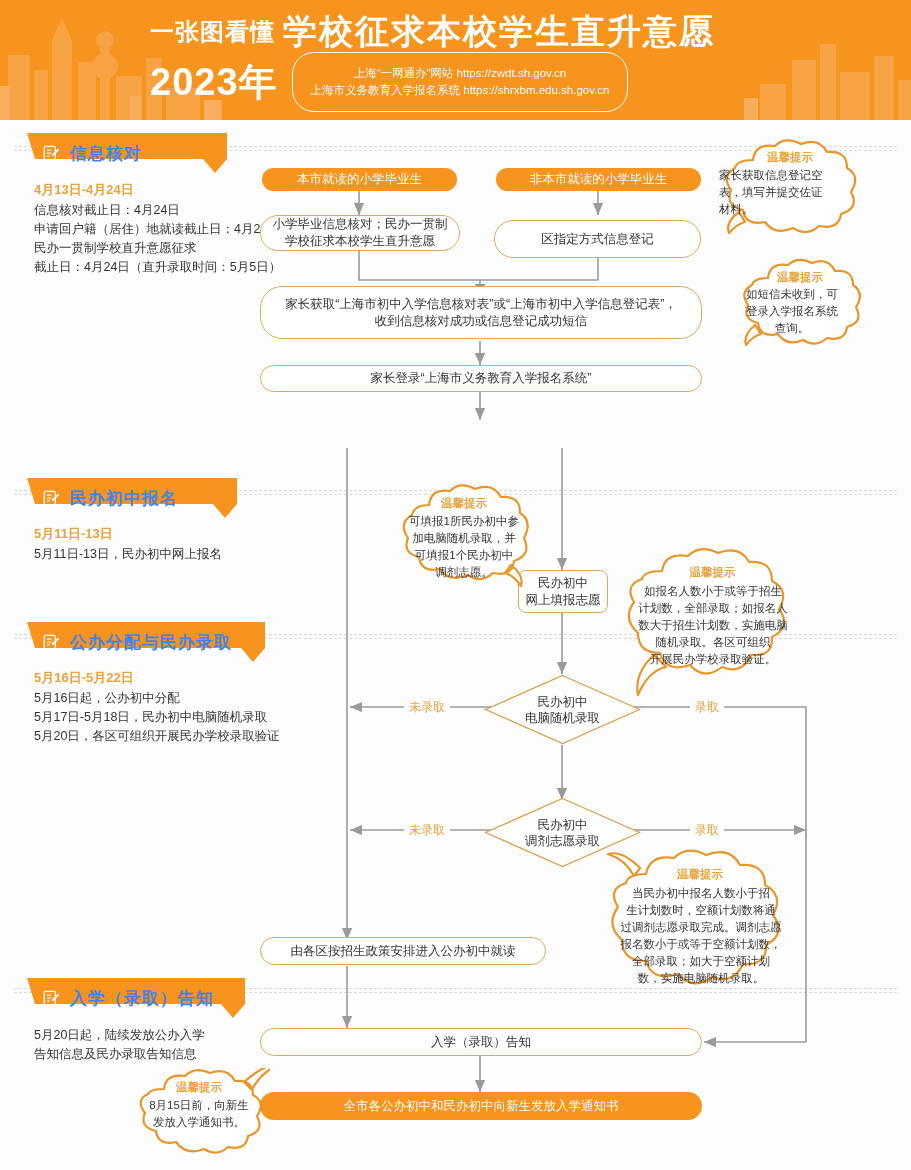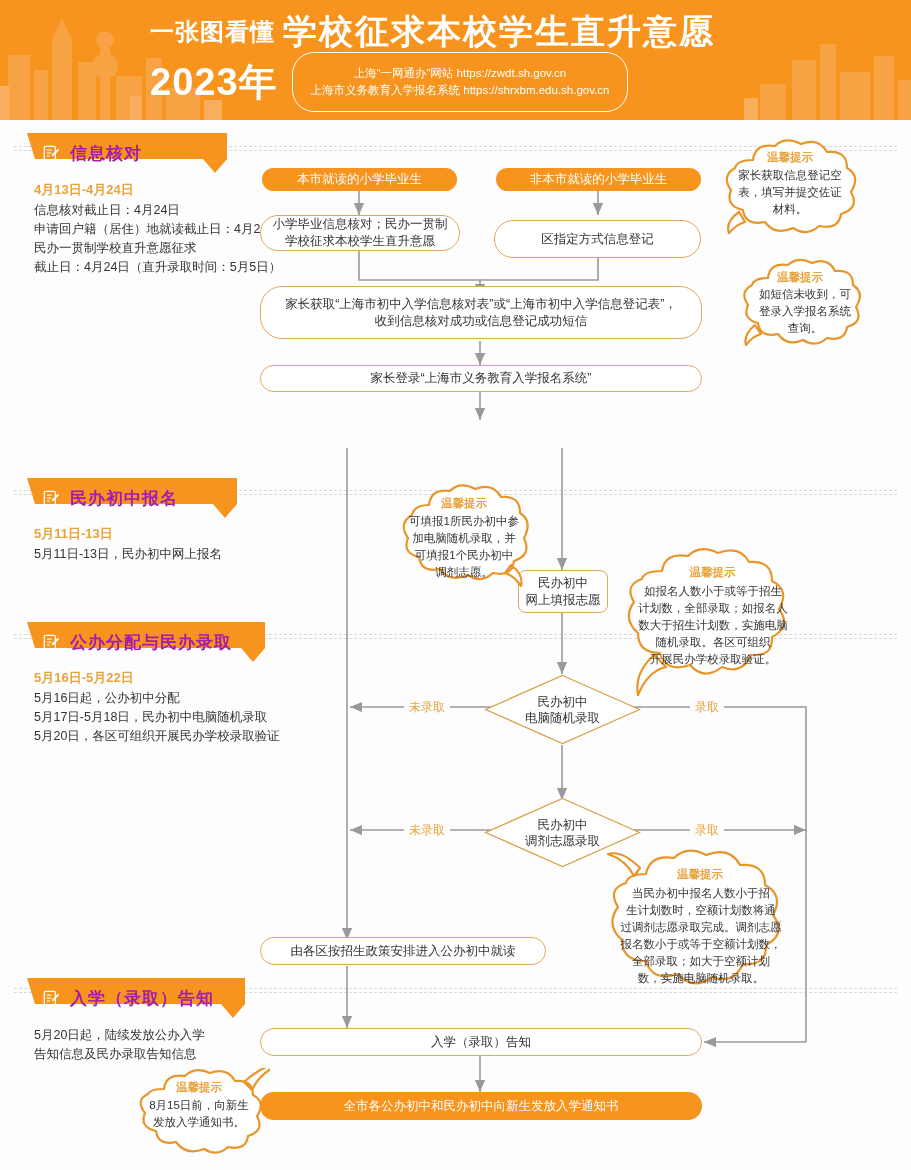--- a/index.html
+++ b/index.html
@@ -40,21 +40,21 @@
   .hd-urlbox div { color:#ffffff; font-size:11.5px; line-height:17px; white-space:nowrap; }
 
   
   .dashsep { position:absolute; left:14px; width:883px; height:5px; }
   .dashsep i {
     display:block; height:0; border-top:1px dashed #d9d9d9; margin-bottom:3px;
   }
 
   
   .banner {
-    position:absolute; height:40px; color:#a21caf;
+    position:absolute; height:40px; color:#3b82f6;
     display:flex; align-items:center; padding-left:16px;
     font-size:17px; font-weight:bold; letter-spacing:1px;
   }
   .banner .bg {
     position:absolute; left:0; top:0; width:100%; height:100%; z-index:0;
   }
   .banner .doc-icon { position:relative; z-index:1; margin-right:10px; display:block; }
   .banner .btxt { position:relative; z-index:1; }
 
   
@@ -341,34 +341,34 @@
   <div class="node pill-orange" style="left:260px; top:1092px; width:442px; height:28px">全市各公办初中和民办初中向新生发放入学通知书</div>
 
   <div class="cloud" style="left:715px; top:138px; width:150px; height:105px">
     <svg class="cloudbody" width="150" height="105" viewBox="0 0 150 105">
       <path d="M38 22 Q40 5 60 8 Q70 -2 86 6 Q104 -1 112 14 Q132 12 132 30
                Q146 38 136 54 Q145 70 126 76 Q124 92 104 88 Q92 99 78 90
                Q60 98 50 84 Q30 88 28 72 Q10 68 16 52 Q6 38 20 30 Q22 22 38 22 Z
                M24 74 Q10 84 14 95 Q22 86 30 84 Z" fill="#ffffff" stroke="#E8952A" stroke-width="2.2" stroke-linejoin="round"></path>
     </svg>
     <div class="ctitle" style="top:12px">温馨提示</div>
-    <div class="ctext" style="left:14px; top:29px; width:122px; white-space:pre-line; text-align:center">家长获取信息登记空
+    <div class="ctext" style="left:4px; top:29px; width:122px; white-space:pre-line; text-align:left">家长获取信息登记空
 表，填写并提交佐证
 材料。</div>
   </div>
 
   <div class="cloud" style="left:735px; top:258px; width:130px; height:95px">
     <svg class="cloudbody" width="130" height="95" viewBox="0 0 130 95">
       <path d="M33 20 Q35 4 53 7 Q63 -2 77 5 Q93 -1 100 13 Q118 11 118 27
                Q130 35 121 49 Q129 64 112 69 Q110 84 92 80 Q81 90 68 82
                Q52 89 43 76 Q25 80 23 65 Q7 61 13 47 Q4 34 17 27 Q19 20 33 20 Z
                M20 67 Q8 77 11 87 Q18 78 26 76 Z" fill="#ffffff" stroke="#E8952A" stroke-width="2.2" stroke-linejoin="round"></path>
     </svg>
     <div class="ctitle" style="top:12px">温馨提示</div>
-    <div class="ctext" style="left:14px; top:28px; width:112px; white-space:pre-line">如短信未收到，可
+    <div class="ctext" style="left:1px; top:28px; width:112px; white-space:pre-line">如短信未收到，可
 登录入学报名系统
 查询。</div>
   </div>
 
   <div class="cloud" style="left:393px; top:483px; width:142px; height:110px">
     <svg class="cloudbody" width="142" height="110" viewBox="0 0 142 110">
       <path d="M36 22 Q38 5 57 8 Q67 -2 82 6 Q100 -1 108 14 Q127 12 127 30
                Q140 38 131 55 Q139 72 121 78 Q119 94 100 90 Q88 101 75 92
                Q57 100 47 86 Q28 90 26 74 Q9 70 15 55 Q5 40 19 32 Q21 22 36 22 Z
                M118 82 Q131 92 128 103 Q120 92 112 90 Z" fill="#ffffff" stroke="#E8952A" stroke-width="2.2" stroke-linejoin="round"></path>

